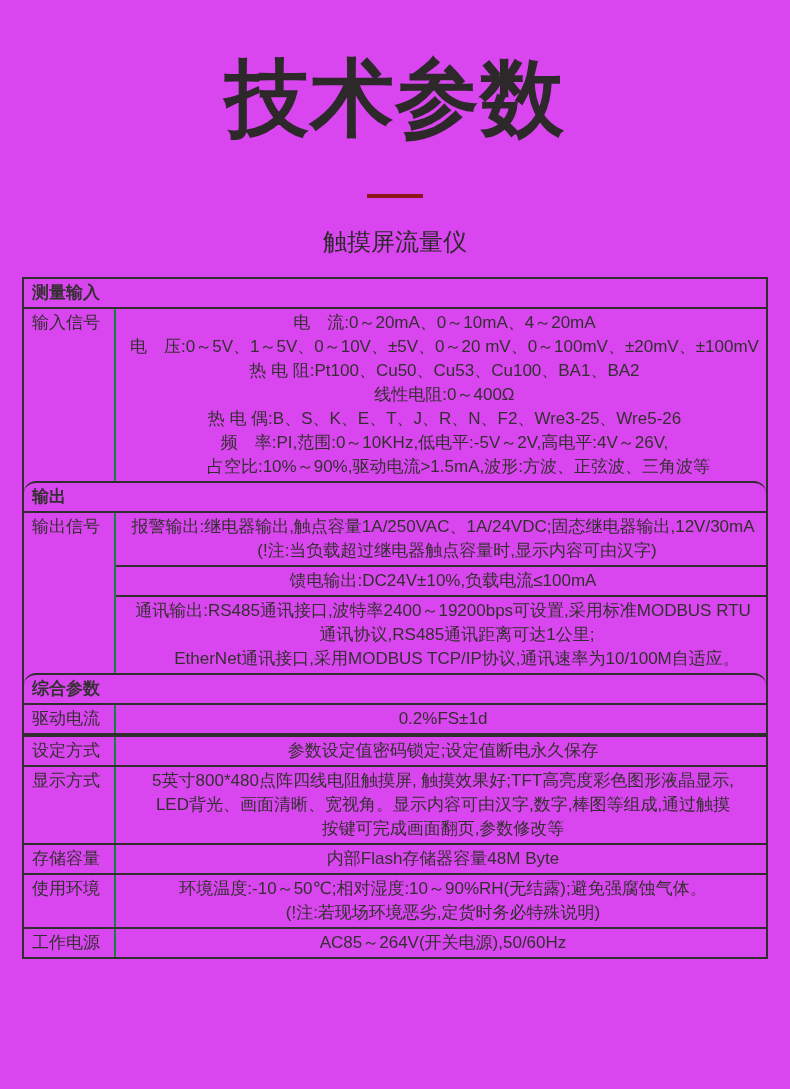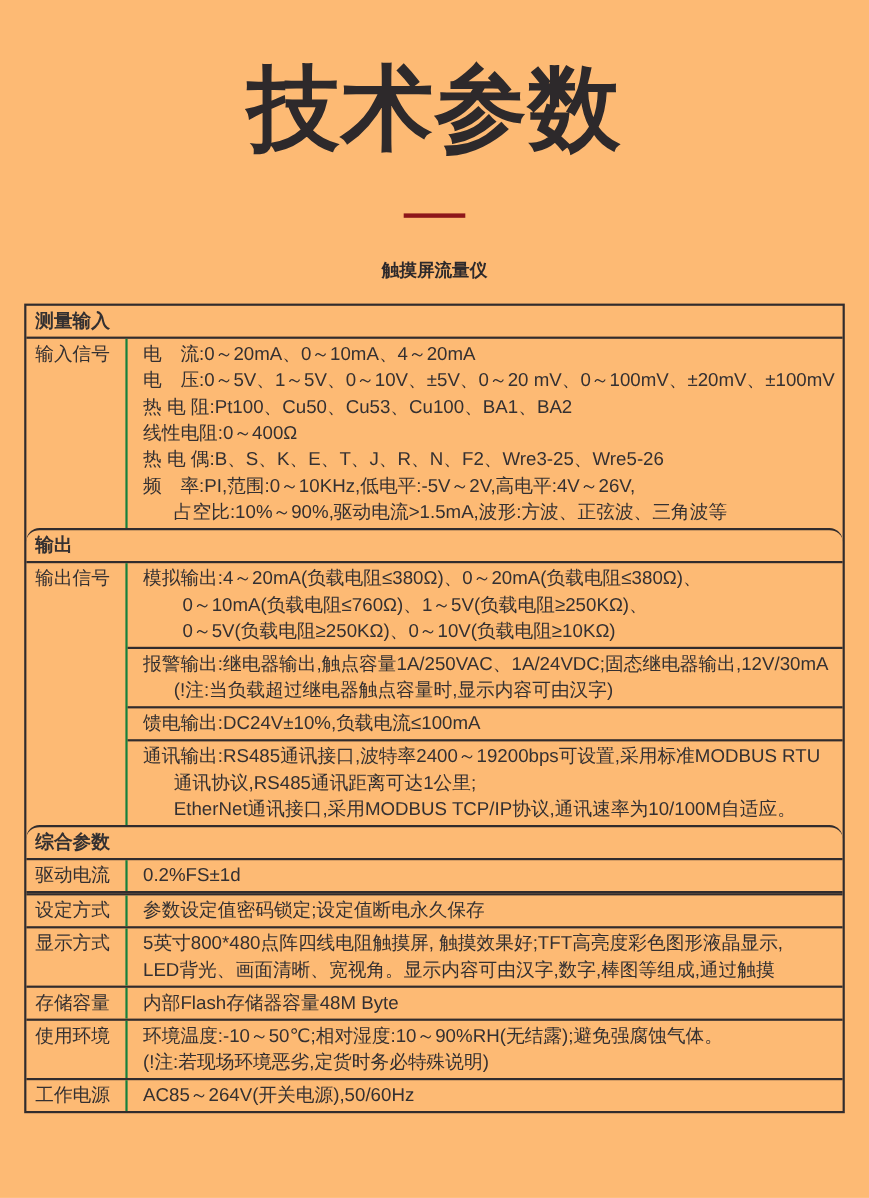--- a/index.html
+++ b/index.html
@@ -1,46 +1,46 @@
 <!DOCTYPE html>
 <html><head>
 <meta charset="utf-8">
 <style>
   * { margin:0; padding:0; box-sizing:border-box; }
   html,body { background:#ffffff; }
   .page {
     position:relative; width:790px; height:1089px; margin:0 auto;
-    background:#fdba74; overflow:hidden;
+    background:#d946ef; overflow:hidden;
     font-family:"Liberation Sans","DejaVu Sans",sans-serif;
     color:#343031;
   }
   .hero { text-align:center; padding-top:42px; }
   .title {
     font-size:84px; font-weight:900; line-height:112px;
     color:#2d292b; letter-spacing:1px;
   }
   .accent-dash { width:56px; height:4px; margin:40px auto 0; }
-  .subtitle { font-size:16px; font-weight:700; margin-top:38px; color:#2d292b; }
+  .subtitle { font-size:24px; font-weight:400; margin-top:28px; color:#2d292b; }
 
   .spec-table {
     margin:19px 22px 0; border:2px solid #312c2d;
     font-size:17px; font-weight:500;
   }
   .row { display:flex; border-top:2px solid #312c2d; }
   .row:first-child { border-top:none; }
   .row.section { padding:2px 8px; line-height:24px; font-weight:600;border-radius:12px; }
   .cell.label {
     flex:0 0 92px; width:92px; border-right:2px solid #15803d;
     padding:2px 5px 2px 8px; line-height:24px;
   }
   .cell.value { flex:1; padding:2px 10px 2px 14px; }
   .cell.value-stack { flex:1; display:flex; flex-direction:column; padding:0; }
   .subrow { padding:2px 10px 2px 14px; border-top:2px solid #312c2d; }
   .subrow:first-child { border-top:none; }
-  .line { line-height:24px; white-space:nowrap; }
+  .line { line-height:24px; white-space:nowrap;text-align:center; }
   .line.ind28 { padding-left:28px; }
   .line.ind36 { padding-left:36px; }
 </style>
 </head>
 <body>
 
 <div class="page">
 
   <div class="hero">
     <h1 class="title">技术参数</h1>
@@ -71,25 +71,20 @@
 
     <div class="row section">
       <span>输出</span>
     </div>
 
     <div class="row param">
       <div class="cell label">
         <span>输出信号</span>
       </div>
       <div class="cell value-stack">
-        <div class="subrow">
-          <div class="line">模拟输出:4～20mA(负载电阻≤380Ω)、0～20mA(负载电阻≤380Ω)、</div>
-          <div class="line ind36">0～10mA(负载电阻≤760Ω)、1～5V(负载电阻≥250KΩ)、</div>
-          <div class="line ind36">0～5V(负载电阻≥250KΩ)、0～10V(负载电阻≥10KΩ)</div>
-        </div>
         <div class="subrow">
           <div class="line">报警输出:继电器输出,触点容量1A/250VAC、1A/24VDC;固态继电器输出,12V/30mA</div>
           <div class="line ind28">(!注:当负载超过继电器触点容量时,显示内容可由汉字)</div>
         </div>
         <div class="subrow">
           <div class="line">馈电输出:DC24V±10%,负载电流≤100mA</div>
         </div>
         <div class="subrow">
           <div class="line">通讯输出:RS485通讯接口,波特率2400～19200bps可设置,采用标准MODBUS RTU</div>
           <div class="line ind28">通讯协议,RS485通讯距离可达1公里;</div>
@@ -123,20 +118,21 @@
       </div>
     </div>
 
     <div class="row param">
       <div class="cell label">
         <span>显示方式</span>
       </div>
       <div class="cell value">
         <div class="line">5英寸800*480点阵四线电阻触摸屏, 触摸效果好;TFT高亮度彩色图形液晶显示,</div>
         <div class="line">LED背光、画面清晰、宽视角。显示内容可由汉字,数字,棒图等组成,通过触摸</div>
+        <div class="line">按键可完成画面翻页,参数修改等</div>
       </div>
     </div>
 
     <div class="row param">
       <div class="cell label">
         <span>存储容量</span>
       </div>
       <div class="cell value">
         <div class="line">内部Flash存储器容量48M Byte</div>
       </div>

